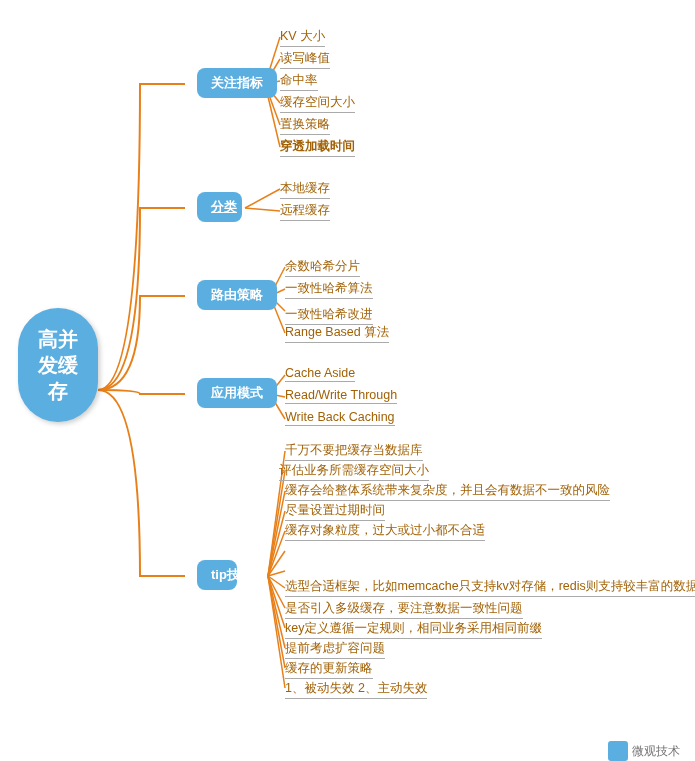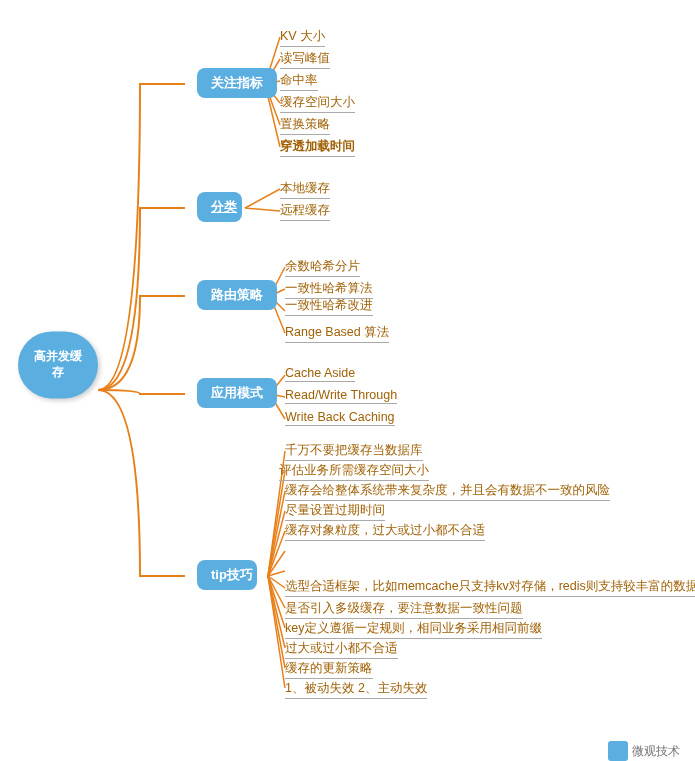--- a/index.html
+++ b/index.html
@@ -24,21 +24,21 @@
     
     .root-node {
       position: absolute;
       left: 18px;
       top: 50%;
       transform: translateY(-50%);
       background: #5baee0;
       border-radius: 50px;
       padding: 18px 16px;
       color: #fff;
-      font-size: 12px;
+      font-size: 20px;
       font-weight: bold;
       text-align: center;
       width: 80px;
       line-height: 1.3;
       box-shadow: 2px 2px 5px rgba(0,0,0,0.2);
     }
 
     
     .mindmap {
       position: relative;
@@ -162,40 +162,40 @@
 
     <div class="category-node" style="top: 182px; left: 185px; width: 45px; text-align: center; text-decoration: underline;">分类</div>
 
     <div class="leaf-node" style="top: 170px; left: 280px;">本地缓存</div>
     <div class="leaf-node" style="top: 192px; left: 280px;">远程缓存</div>
 
     <div class="category-node" style="top: 270px; left: 185px;">路由策略</div>
 
     <div class="leaf-node" style="top: 248px; left: 285px;">余数哈希分片</div>
     <div class="leaf-node" style="top: 270px; left: 285px;">一致性哈希算法</div>
-    <div class="leaf-node" style="top: 287px; left: 285px;">一致性哈希改进</div>
+    <div class="leaf-node" style="top: 296px; left: 285px;">一致性哈希改进</div>
     <div class="leaf-node" style="top: 314px; left: 285px;">Range Based 算法</div>
 
     <div class="category-node" style="top: 368px; left: 185px;">应用模式</div>
 
     <div class="leaf-node" style="top: 356px; left: 285px;">Cache Aside</div>
     <div class="leaf-node" style="top: 378px; left: 285px;">Read/Write Through</div>
     <div class="leaf-node" style="top: 400px; left: 285px;">Write Back Caching</div>
 
-    <div class="category-node" style="top: 550px; left: 185px; width: 60px; text-align: center;">tip技巧</div>
+    <div class="category-node" style="top: 550px; left: 185px; width: 40px; text-align: center;">tip技巧</div>
 
     <div class="leaf-node" style="top: 432px; left: 285px;">千万不要把缓存当数据库</div>
     <div class="leaf-node" style="top: 452px; left: 279px; text-align: center;">评估业务所需缓存空间大小</div>
     <div class="leaf-node" style="top: 472px; left: 285px;">缓存会给整体系统带来复杂度，并且会有数据不一致的风险</div>
     <div class="leaf-node" style="top: 492px; left: 285px;">尽量设置过期时间</div>
     <div class="leaf-node" style="top: 512px; left: 285px;">缓存对象粒度，过大或过小都不合适</div>
     <div class="leaf-node" style="top: 568px; left: 285px;">选型合适框架，比如memcache只支持kv对存储，redis则支持较丰富的数据结构</div>
     <div class="leaf-node" style="top: 590px; left: 285px;">是否引入多级缓存，要注意数据一致性问题</div>
     <div class="leaf-node" style="top: 610px; left: 285px;">key定义遵循一定规则，相同业务采用相同前缀</div>
-    <div class="leaf-node" style="top: 630px; left: 285px;">过大或过小都不合适</div>
+    <div class="leaf-node" style="top: 630px; left: 285px;">提前考虑扩容问题</div>
     <div class="leaf-node" style="top: 650px; left: 285px;">缓存的更新策略</div>
     <div class="leaf-node" style="top: 670px; left: 285px;">1、被动失效 2、主动失效</div>
 
     <div class="watermark">
       <span class="watermark-icon"></span>
       <span>微观技术</span>
     </div>
   </div>
 </div>
 

